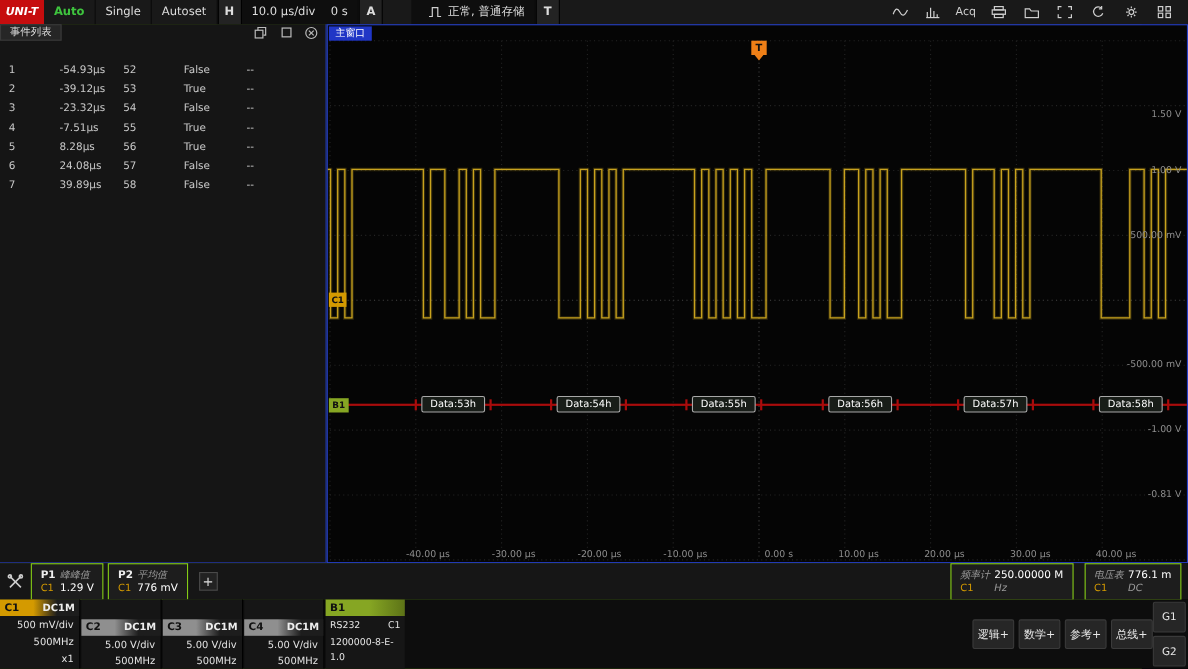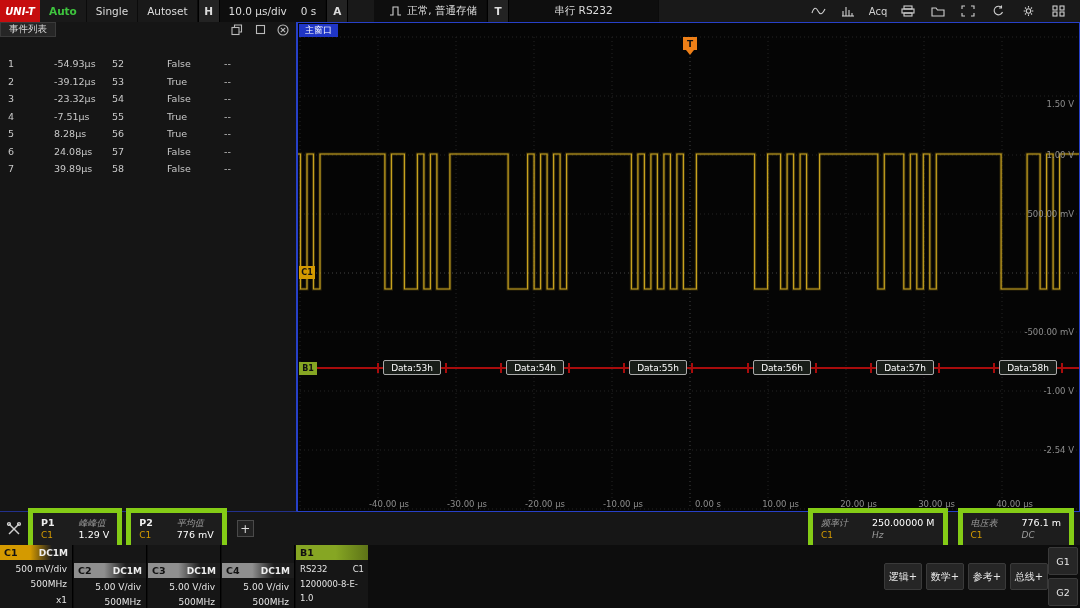--- a/index.html
+++ b/index.html
@@ -64,22 +64,22 @@
   .bus-box { position:absolute; top:337px; width:58px; height:15px; background:#181d18;
              border:1px solid #a8a8a8; border-radius:2px; color:#fff; font-size:9px;
              display:flex; align-items:center; justify-content:center; z-index:3; white-space:nowrap; }
   .bus-box:before, .bus-box:after { content:""; position:absolute; top:2px; width:2px; height:10px; background:#a80c0c; }
   .bus-box:before { left:-7px; } .bus-box:after { right:-7px; }
 
   
   #measure-bar { position:absolute; left:0; top:512px; width:1080px; height:33px; background:#161616;
                  display:flex; align-items:center; }
   #tools-box { width:28px; height:33px; display:flex; align-items:center; justify-content:center; }
-  .meas-block { display:flex; gap:24px; padding:16px 8px; margin-right:4px; background:#1d1d1d;
-                border:5px solid #84cc16; height:27px; align-items:center; }
+  .meas-block { display:flex; gap:4px; padding:16px 8px; margin-right:4px; background:#1d1d1d;
+                border:1px solid #84cc16; height:27px; align-items:center; }
   .meas-col { display:flex; flex-direction:column; justify-content:center; line-height:12px; }
   .meas-id { color:#eee; font-size:9.5px; font-weight:bold; }
   .meas-src { color:#d49a00; font-size:9px; }
   .meas-type { color:#9a9a9a; font-size:9px;font-style:italic; }
   .meas-val { color:#fff; font-size:9.5px; }
   #add-meas { width:17px; height:17px; border:1px solid #4a4a4a; color:#ddd; background:#222;
               font-size:12px; display:flex; align-items:center; justify-content:center; margin-left:6px; }
   #meters { position:absolute; right:2px; top:0; height:33px; display:flex; gap:6px; align-items:center; }
 
   
@@ -122,21 +122,20 @@
     <div class="tb-seg tb-gap"></div>
     <div class="tb-seg tb-inset">
       <span class="tb-icon">
         <svg width="13" height="12" viewBox="0 0 13 12">
             <polyline points="1,10 4,10 4,2 9,2 9,10 12,10"></polyline>
           </svg>
       </span>
       <span>正常, 普通存储</span>
     </div>
     <div class="tb-seg tb-keybox">T</div>
-    <div class="tb-seg tb-inset" style="min-width:150px;">串行  RS232</div>
     <div class="tb-spacer"></div>
     <div class="tb-icons">
       <span class="tb-icon">
         <svg width="15" height="12" viewBox="0 0 15 12">
             <path d="M1 8 C3 2 5 2 7 6 C9 10 11 10 14 4"></path>
           </svg>
       </span>
       <span class="tb-icon">
         <svg width="14" height="12" viewBox="0 0 14 12">
             <line x1="2" y1="11" x2="2" y2="6"></line>
@@ -308,21 +307,21 @@
     <div class="bus-box" style="left:331px">Data:55h</div>
     <div class="bus-box" style="left:455px">Data:56h</div>
     <div class="bus-box" style="left:578px">Data:57h</div>
     <div class="bus-box" style="left:701px">Data:58h</div>
 
     <span class="vlabel" style="top:76px">1.50 V</span>
     <span class="vlabel" style="top:127px">1.00 V</span>
     <span class="vlabel" style="top:186px">500.00 mV</span>
     <span class="vlabel" style="top:304px">-500.00 mV</span>
     <span class="vlabel" style="top:363px">-1.00 V</span>
-    <span class="vlabel" style="top:422px">-2.54 V</span>
+    <span class="vlabel" style="top:422px">-0.81 V</span>
 
     <span class="tlabel" style="left:51px">-40.00 μs</span>
     <span class="tlabel" style="left:129px">-30.00 μs</span>
     <span class="tlabel" style="left:207px">-20.00 μs</span>
     <span class="tlabel" style="left:285px">-10.00 μs</span>
     <span class="tlabel" style="left:363px">0.00 s</span>
     <span class="tlabel" style="left:441px">10.00 μs</span>
     <span class="tlabel" style="left:519px">20.00 μs</span>
     <span class="tlabel" style="left:597px">30.00 μs</span>
     <span class="tlabel" style="left:675px">40.00 μs</span>

